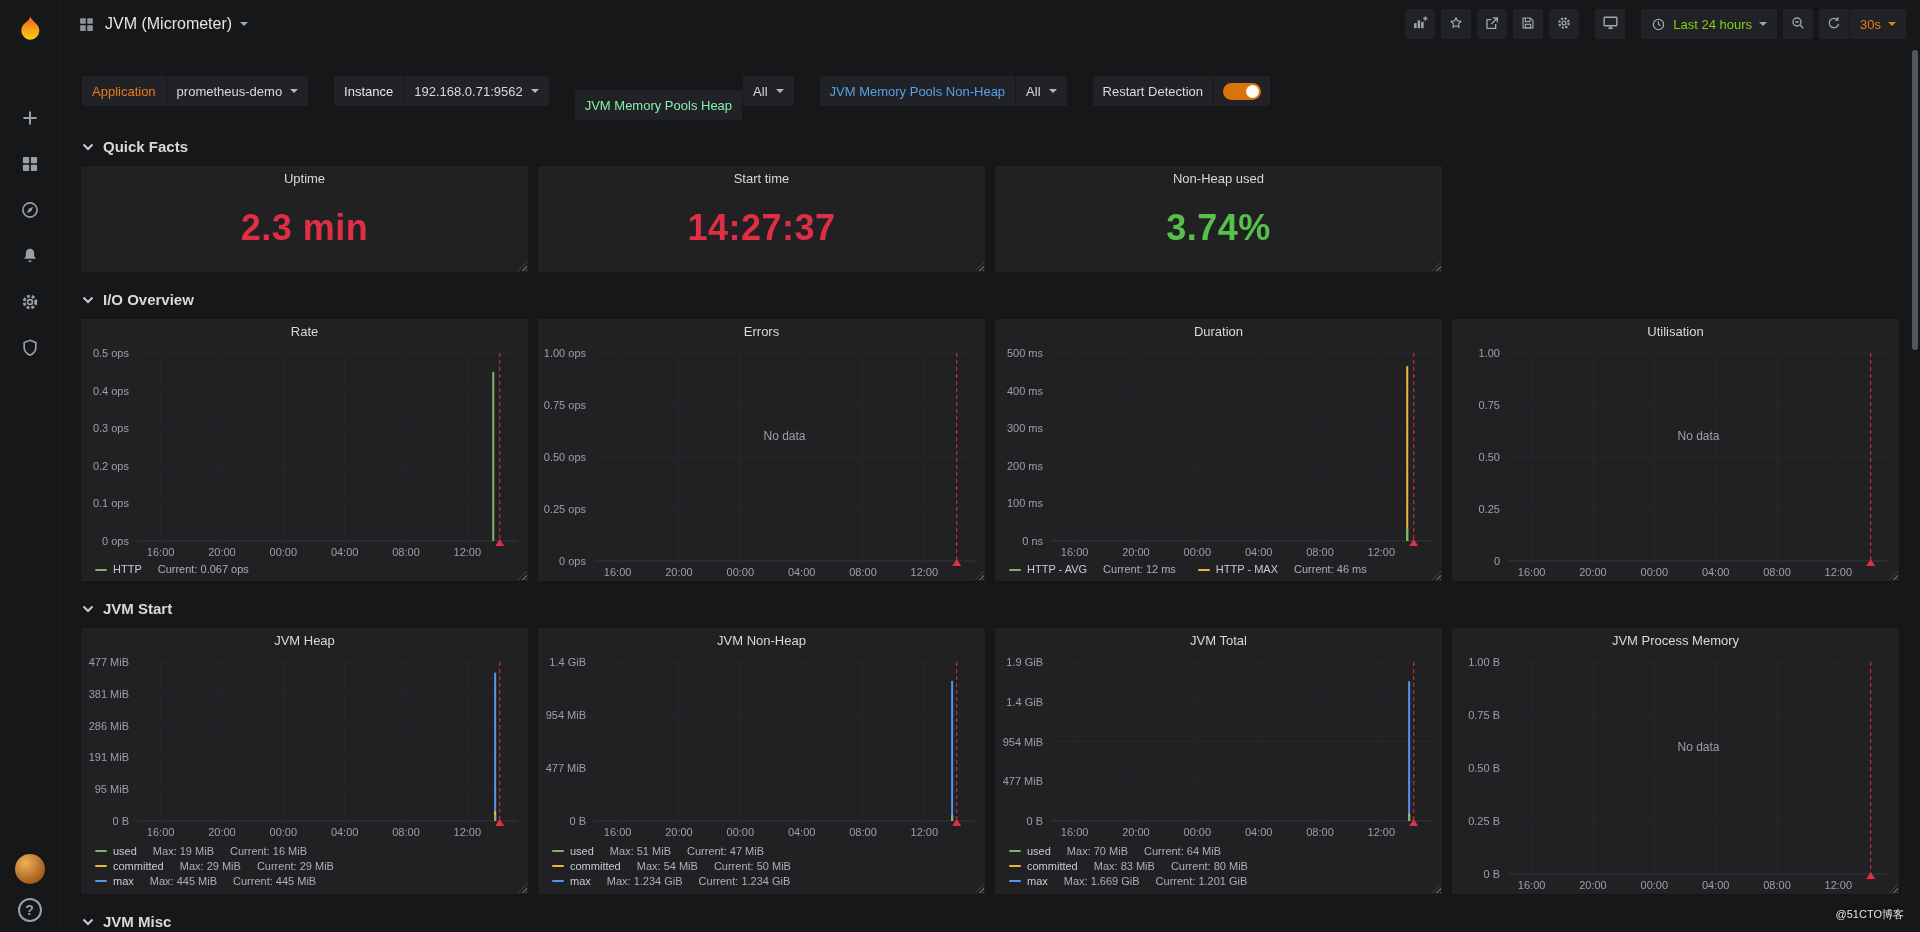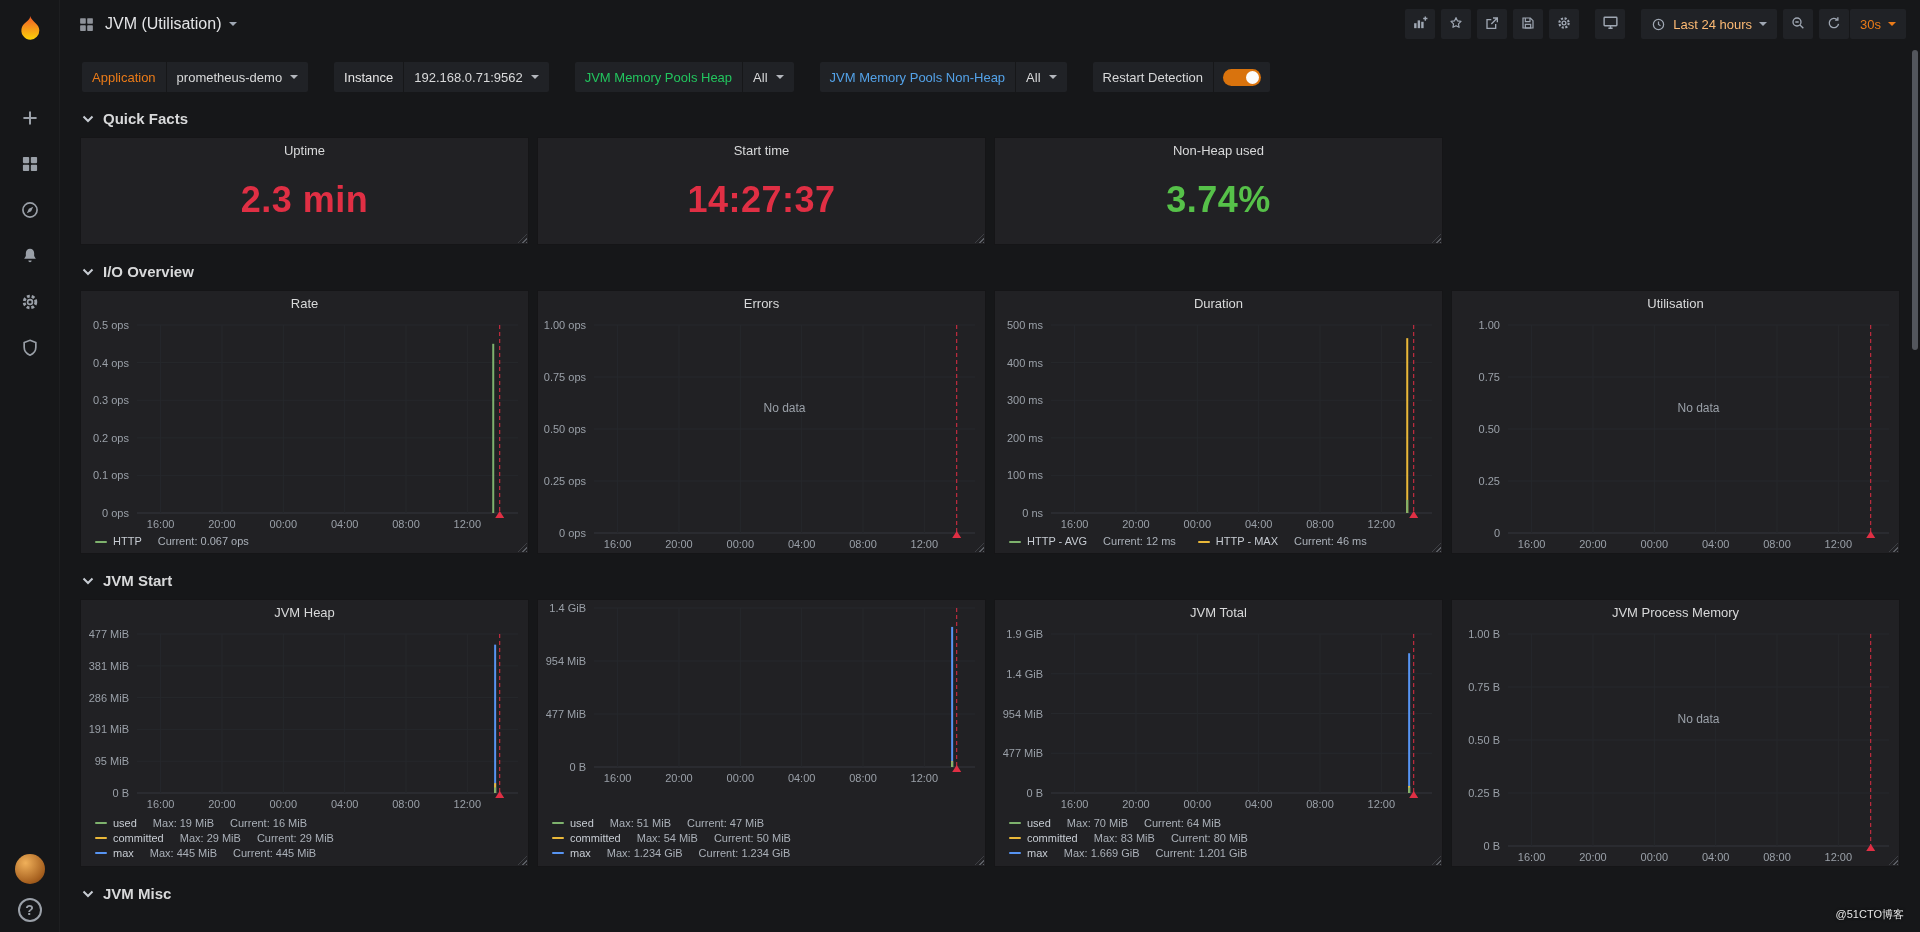--- a/index.html
+++ b/index.html
@@ -25,21 +25,21 @@
   .nav-left{display:flex;align-items:center;gap:10px}
   .nav-left .apps-sm{color:#8e9299;display:flex}
   .title-btn{display:flex;align-items:center;gap:8px;background:none;border:none;color:#e3e4e6;
     font-size:16px;font-weight:500;cursor:pointer;font-family:inherit}
   .caret{width:0;height:0;border-left:4px solid transparent;border-right:4px solid transparent;
     border-top:4px solid currentColor;display:inline-block}
   .nav-right{display:flex;align-items:center;gap:6px}
   .icon-btn{height:30px;min-width:30px;display:flex;align-items:center;justify-content:center;
     background:#202226;border:none;border-radius:2px;color:#9fa7b3;cursor:pointer;padding:0 6px}
   .text-btn{height:30px;display:flex;align-items:center;gap:7px;background:#202226;border:none;
-    border-radius:2px;color:#fdba74;font-size:13px;padding:0 10px;cursor:pointer;font-family:inherit}
+    border-radius:2px;color:#84cc16;font-size:13px;padding:0 10px;cursor:pointer;font-family:inherit}
   .gap-l{margin-left:10px}
   .split{display:flex;gap:1px}
   .interval-btn{color:#eb7b18}
 
   
   .dash{flex:1;padding:0 20px;overflow:hidden}
   .filters{display:flex;align-items:center;gap:26px;padding:14px 2px 12px}
   .filter{display:flex;align-items:center}
   .f-label{height:30px;display:flex;align-items:center;padding:0 10px;background:#202226;
     border-radius:2px 0 0 2px;font-size:13px;font-weight:400}
@@ -162,21 +162,21 @@
       <div class="nav-left">
         <span class="apps-sm">
           <svg viewBox="0 0 24 24" width="17" height="17" fill="currentColor">
               <rect x="3" y="3" width="8" height="8" rx="1"></rect>
               <rect x="13" y="3" width="8" height="8" rx="1"></rect>
               <rect x="3" y="13" width="8" height="8" rx="1"></rect>
               <rect x="13" y="13" width="8" height="8" rx="1"></rect>
             </svg>
         </span>
         <button class="title-btn">
-          <span>JVM (Utilisation)</span>
+          <span>JVM (Micrometer)</span>
           <span class="caret" style="color:#9fa7b3"></span>
         </button>
       </div>
       <div class="nav-right">
         <button class="icon-btn">
           <span>
             <svg viewBox="0 0 24 24" width="17" height="17">
                 <g fill="currentColor">
                   <rect x="3" y="13" width="3.4" height="7"></rect>
                   <rect x="8" y="9" width="3.4" height="11"></rect>
@@ -271,21 +271,21 @@
           </button>
         </div>
         <div class="filter">
           <span class="f-label" style="color: #e5e5e5;">Instance</span>
           <button class="f-value">
             <span>192.168.0.71:9562</span>
             <span class="caret"></span>
           </button>
         </div>
         <div class="filter">
-          <span class="f-label" style="color: #22c55e;">JVM Memory Pools Heap</span>
+          <span class="f-label" style="color: #86efac; margin-top: 28px;">JVM Memory Pools Heap</span>
           <button class="f-value">
             <span>All</span>
             <span class="caret"></span>
           </button>
         </div>
         <div class="filter">
           <span class="f-label" style="color: rgb(83, 162, 232);">JVM Memory Pools Non-Heap</span>
           <button class="f-value">
             <span>All</span>
             <span class="caret"></span>
@@ -542,20 +542,21 @@
               <span class="l-item">
                 <i class="l-swatch" style="background: rgb(87, 148, 242);"></i>
                 <span class="l-name">max</span>
                 <span class="l-val">Max: 445 MiB</span>
                 <span class="l-val">Current: 445 MiB</span>
               </span>
             </div>
             <div class="resize-corner"></div>
           </div>
           <div class="panel graph-panel">
+            <div class="panel-title">JVM Non-Heap</div>
             <div class="plot">
               <svg width="447" height="187" viewBox="0 0 447 187">
                 <line x1="56" y1="167" x2="437" y2="167" stroke="#34373c" stroke-width="1"></line>
                 <text x="48" y="171" text-anchor="end" font-size="11" fill="#9aa0a8">0 B</text>
                 <line x1="56" y1="114" x2="437" y2="114" stroke="#26282c" stroke-width="1"></line>
                 <text x="48" y="118" text-anchor="end" font-size="11" fill="#9aa0a8">477 MiB</text>
                 <line x1="56" y1="61" x2="437" y2="61" stroke="#26282c" stroke-width="1"></line>
                 <text x="48" y="65" text-anchor="end" font-size="11" fill="#9aa0a8">954 MiB</text>
                 <line x1="56" y1="8" x2="437" y2="8" stroke="#26282c" stroke-width="1"></line>
                 <text x="48" y="12" text-anchor="end" font-size="11" fill="#9aa0a8">1.4 GiB</text>

